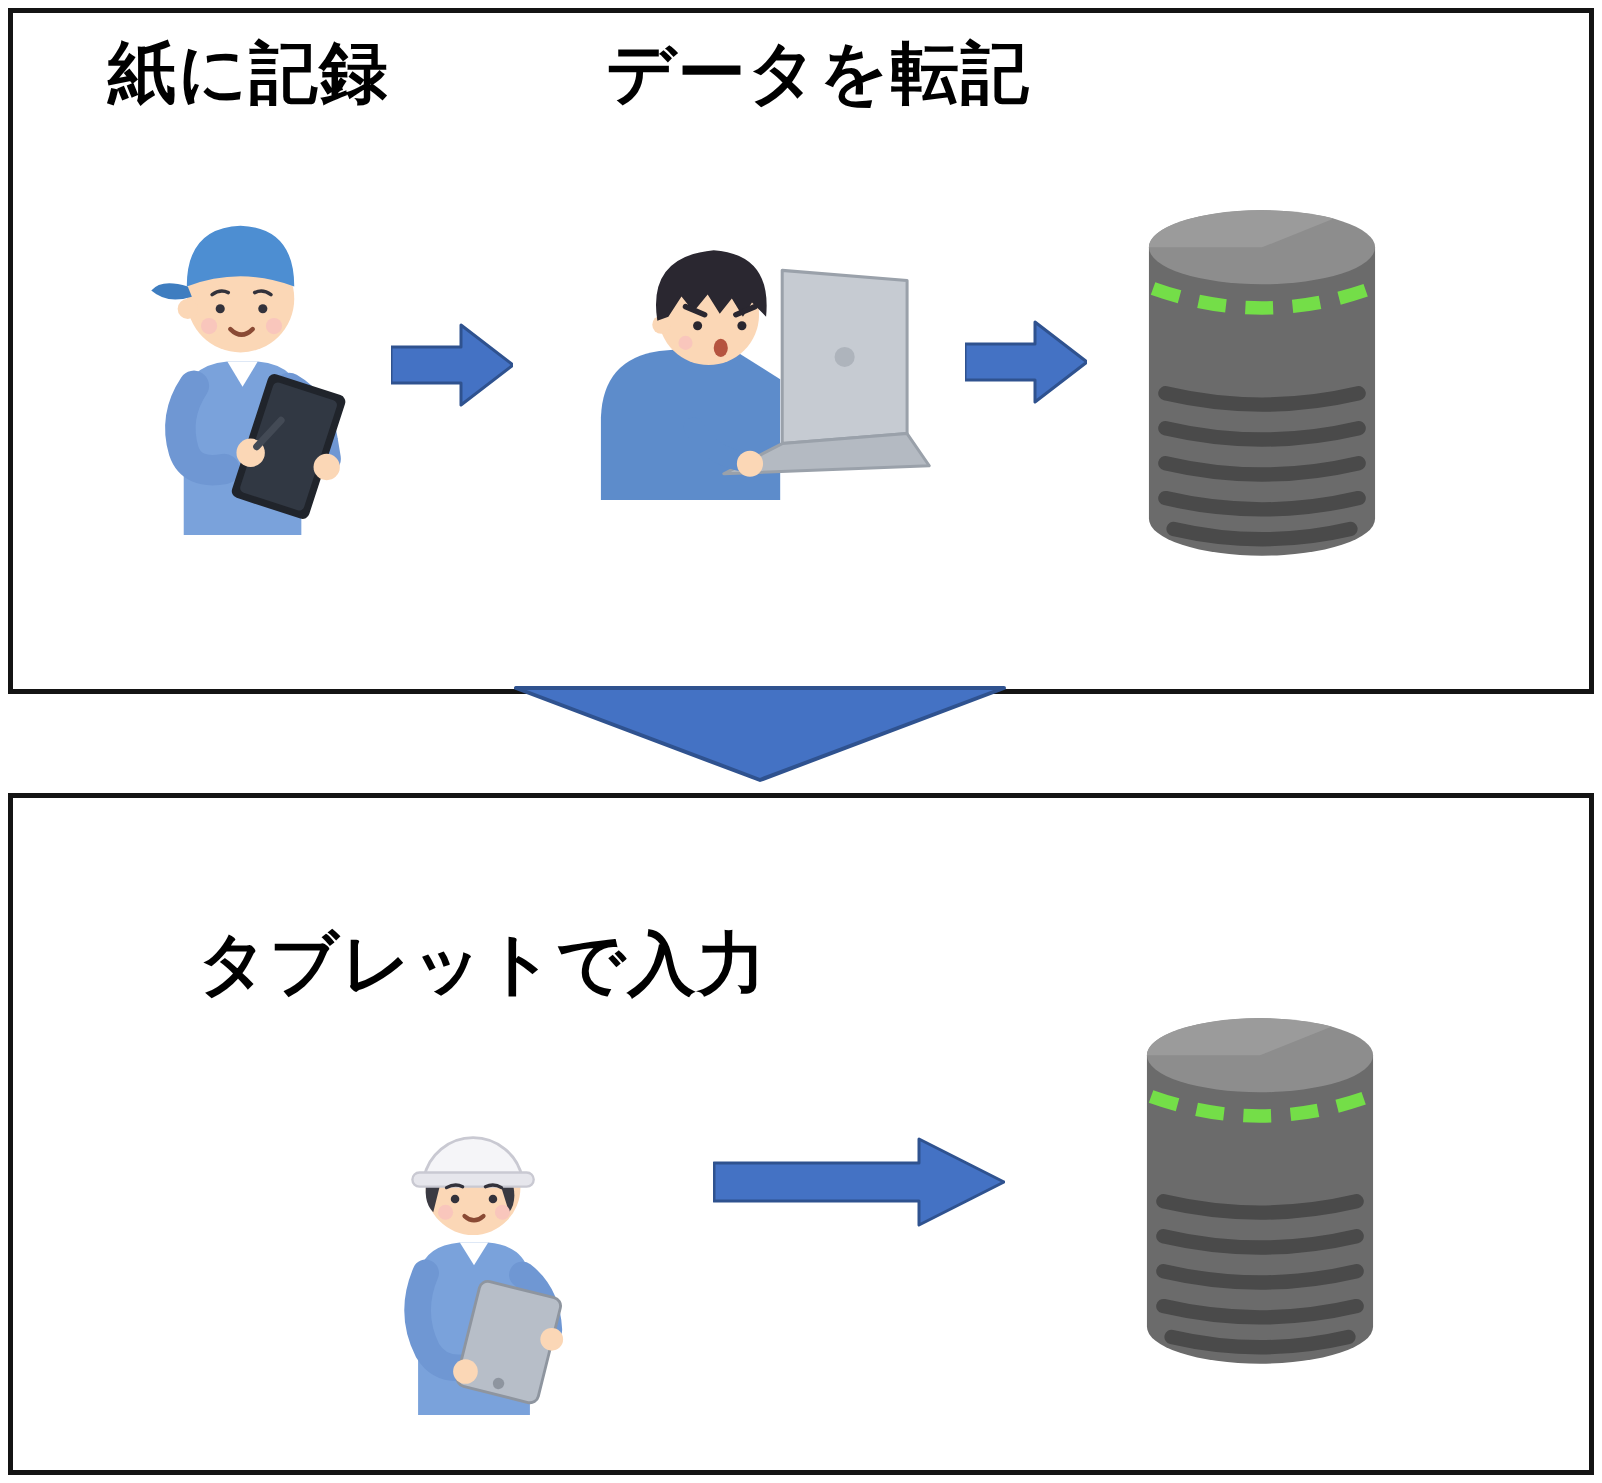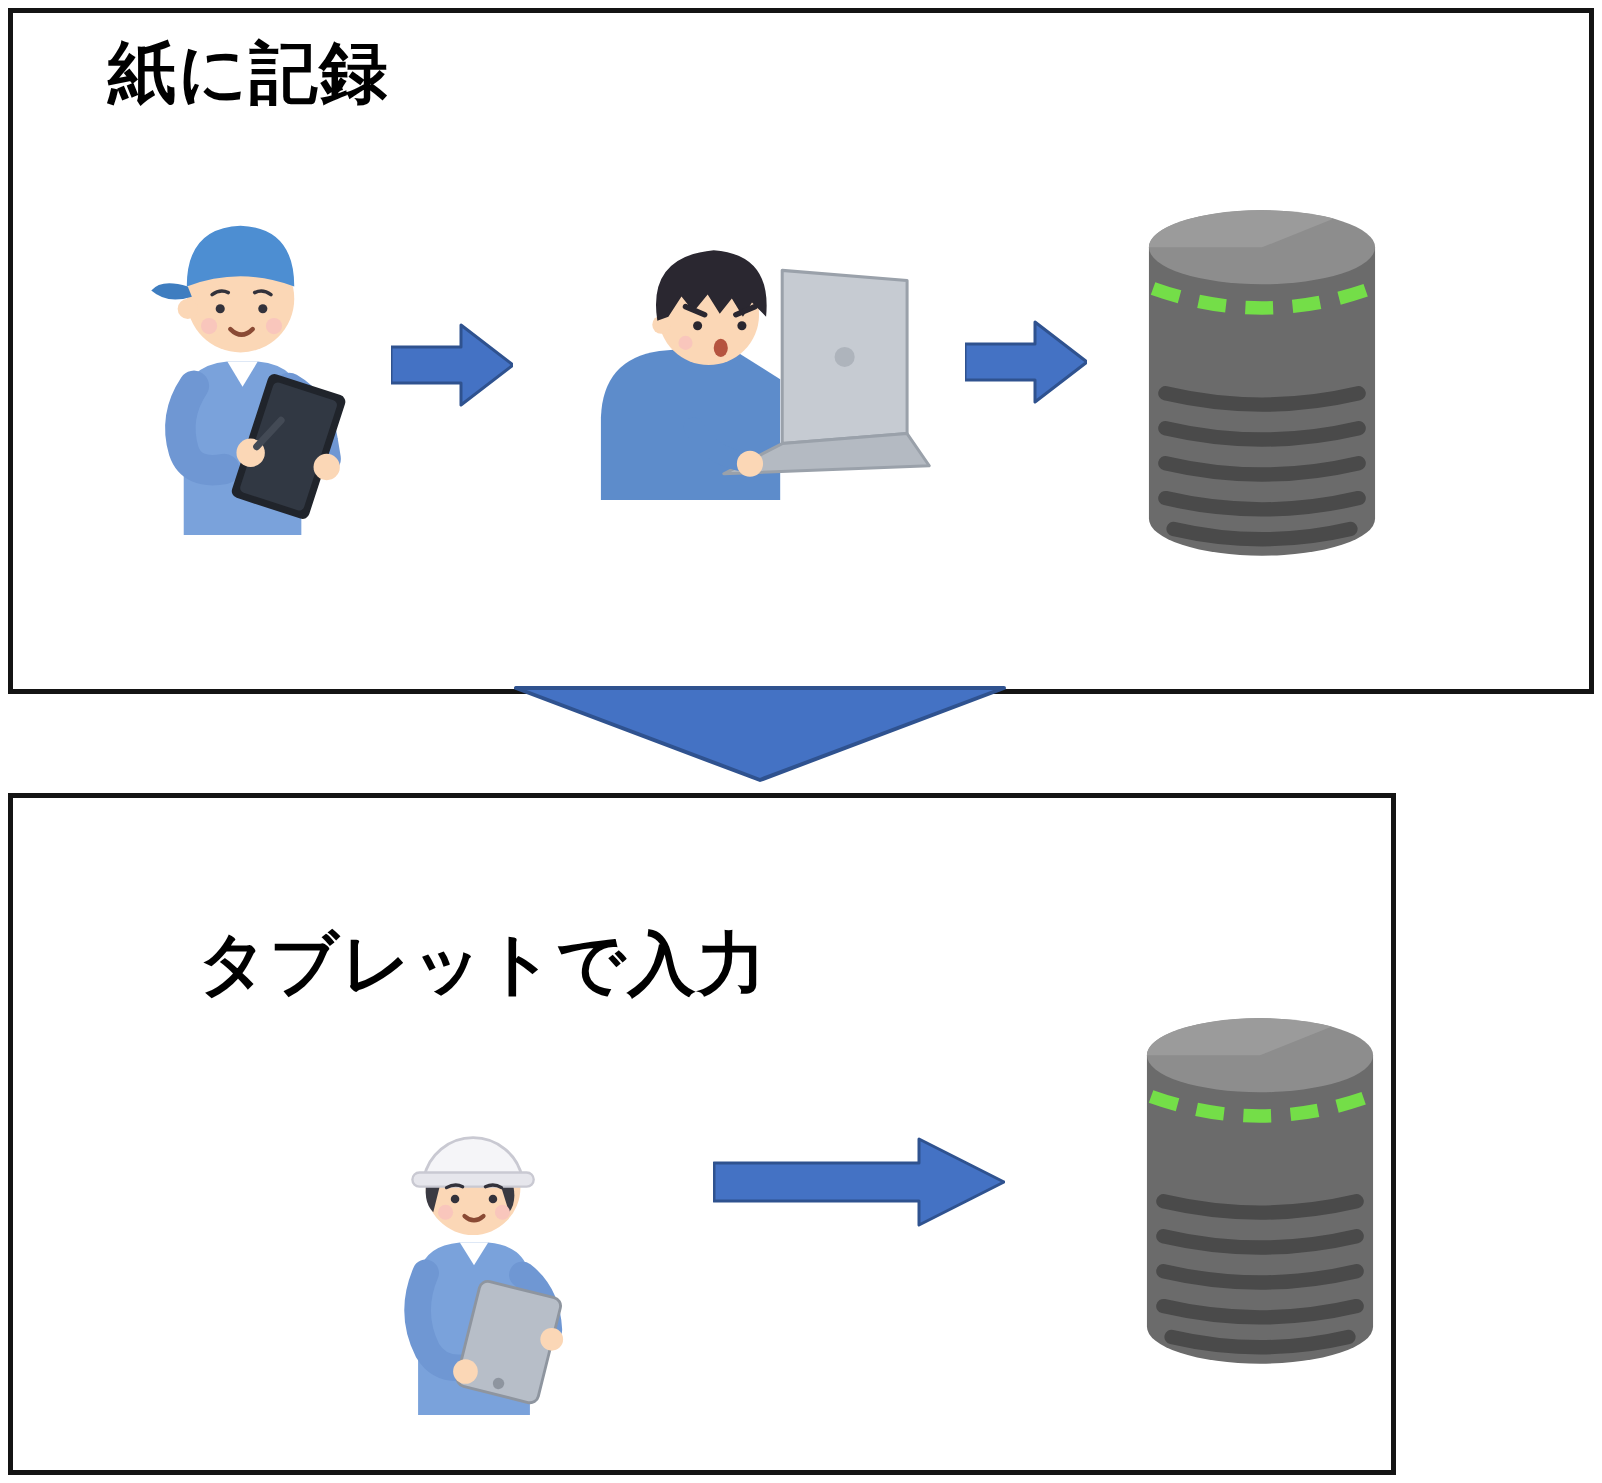--- a/index.html
+++ b/index.html
@@ -14,21 +14,21 @@
     height: 1483px;
     background: #ffffff;
     overflow: hidden;
   }
   .panel {
     position: absolute;
     background: #ffffff;
     border: 5px solid #141414;
   }
   .panel-top    { left: 8px; top: 8px;   width: 1586px; height: 686px; }
-  .panel-bottom { left: 8px; top: 793px; width: 1388px; height: 682px; }
+  .panel-bottom { left: 8px; top: 793px; width: 1586px; height: 682px; }
   .abs { position: absolute; }
   .step-label {
     position: absolute;
     font-size: 68px;
     font-weight: 600;
     letter-spacing: 2px;
     white-space: nowrap;
     color: #000;
     line-height: 1.1;
   }
@@ -36,20 +36,21 @@
 </style>
 </head>
 <body>
 
 <div class="canvas">
 
   <section class="panel panel-top">
 
     <div class="step-label" style="left:95px; top:22px;">紙に記録</div>
 
+    <div class="step-label" style="left:593px; top:22px;">データを転記</div>
 
 
     <svg class="abs" style="left:118px; top:172px;" width="218" height="350" viewBox="0 0 215 345">
       <g stroke-linejoin="round">
         <path d="M52,218 Q52,178 95,174 L125,174 Q168,178 168,218 L168,345 L52,345 Z" fill="#7AA2DB"></path>
         <polygon points="95,174 110,199 125,174" fill="#ffffff"></polygon>
         <path d="M62,198 Q42,228 52,262 Q60,286 92,280" fill="none" stroke="#6F97D3" stroke-width="30" stroke-linecap="round"></path>
         <path d="M156,200 Q184,216 189,252 L192,270" fill="none" stroke="#6F97D3" stroke-width="30" stroke-linecap="round"></path>
         <g transform="rotate(18 150 255)">
           <rect x="116" y="192" width="80" height="128" rx="7" fill="#20242B"></rect>

